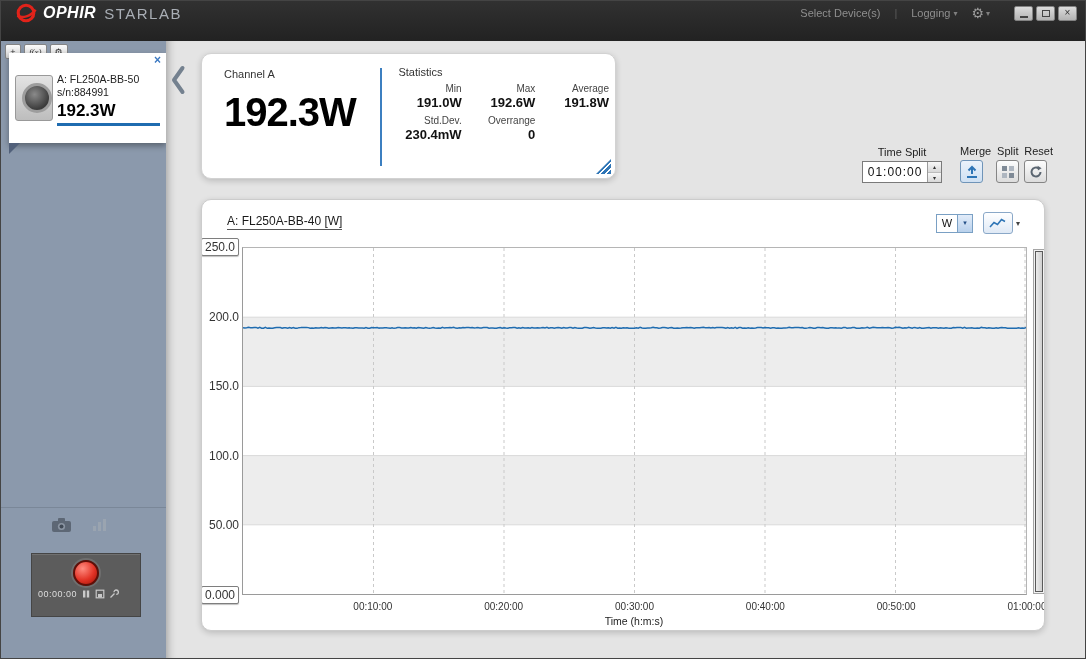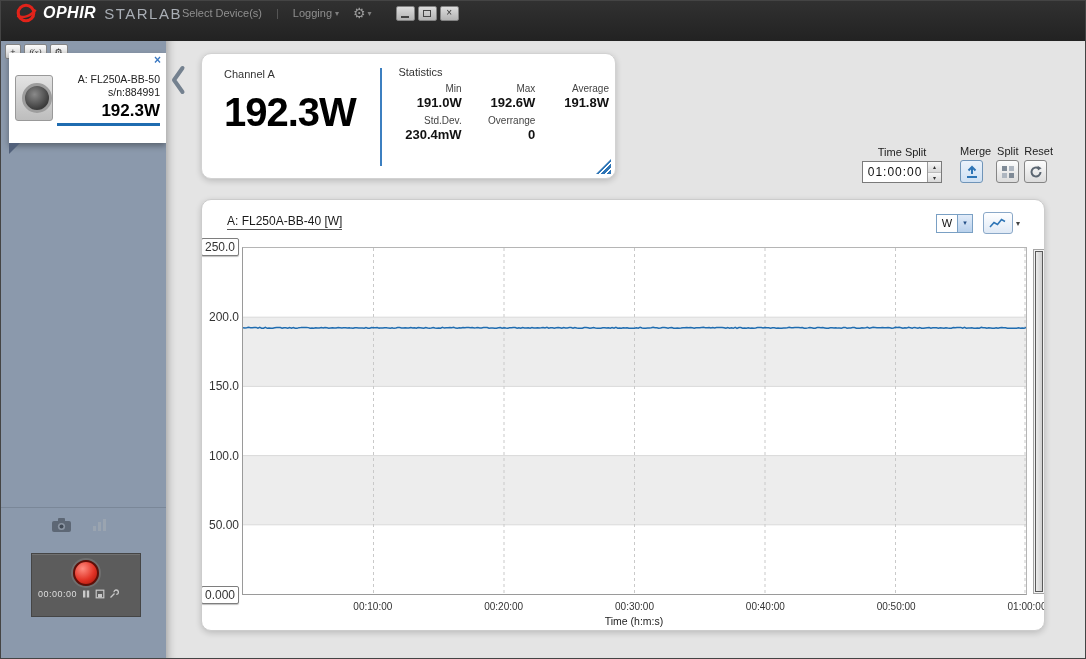--- a/index.html
+++ b/index.html
@@ -1,21 +1,21 @@
 <!DOCTYPE html>
 <html><head>
 <meta charset="utf-8">
 <style>
   *{margin:0;padding:0;box-sizing:border-box;}
   html,body{width:1086px;height:659px;}
   body{font-family:"Liberation Sans",sans-serif;background:#e6e6e6;overflow:hidden;}
   .app{position:relative;width:1086px;height:659px;border:1px solid #444;background:#e4e4e4;overflow:hidden;}
 
   
-  .titlebar{position:absolute;top:0;left:0;right:0;height:40px;background:linear-gradient(#313131,#222);display:flex;align-items:center;padding:0 8px 16px 14px;}
+  .titlebar{position:absolute;top:0;left:0;right:0;height:40px;background:linear-gradient(#313131,#222);display:flex;align-items:center;justify-content:space-between;padding:0 8px 16px 14px;}
   .brand{display:flex;align-items:center;gap:6px;}
   .brand-ophir{color:#fff;font-weight:bold;font-style:italic;font-size:16px;letter-spacing:.5px;}
   .brand-starlab{color:#a9aeb5;font-size:15px;letter-spacing:1.5px;margin-left:2px;}
   .titlebar-right{display:flex;align-items:center;gap:14px;font-size:11px;color:#8f8f8f;}
   .tb-link{cursor:default;display:flex;align-items:center;gap:3px;}
   .tb-sep{color:#5c5c5c;}
   .caret{font-size:8px;color:#7f7f7f;}
   .tb-gear{font-size:14px;color:#9a9a9a;display:flex;align-items:center;gap:2px;}
   .win-controls{display:flex;gap:3px;margin-left:10px;}
   .win-btn{width:19px;height:15px;background:linear-gradient(#dcdcdc,#b3b3b3);border:1px solid #828282;border-radius:2px;display:grid;place-items:center;font-size:10px;line-height:1;color:#333;cursor:default;}
@@ -24,21 +24,21 @@
 
   
   .sidebar{position:absolute;top:40px;left:0;width:165px;bottom:0;background:#8b99ac;}
   .sidebar-toolbar{position:absolute;top:3px;left:4px;display:flex;gap:3px;align-items:center;}
   .sb-btn{min-width:16px;height:15px;padding:0 4px;background:linear-gradient(#fbfbfb,#d3d3d3);border:1px solid #848484;border-radius:2px;font-size:9px;display:grid;place-items:center;color:#333;cursor:default;}
   .sb-btn.fx{font-style:italic;font-family:"Liberation Serif",serif;}
   .device-card{position:absolute;left:8px;top:12px;width:157px;height:90px;background:#fff;box-shadow:0 3px 6px rgba(0,0,0,.35);}
   .card-close{position:absolute;top:1px;right:5px;color:#3a78c2;font-size:12px;font-weight:bold;line-height:1;cursor:default;}
   .sensor-img{position:absolute;left:6px;top:22px;width:38px;height:46px;background:linear-gradient(#e3e3e3,#bdbdbd);border:1px solid #999;border-radius:3px;}
   .sensor-img::before{content:"";position:absolute;left:6px;top:7px;width:24px;height:24px;border-radius:50%;background:radial-gradient(circle at 40% 35%,#8a8a8a,#3c3c3c 70%);border:3px solid #9d9d9d;}
-  .device-info{position:absolute;left:48px;top:20px;right:6px;text-align:right;}
+  .device-info{position:absolute;left:48px;top:20px;right:6px;text-align:left;}
   .device-name{font-size:10.5px;color:#222;}
   .device-serial{font-size:10.5px;color:#222;margin-top:1px;}
   .device-value{font-size:17px;font-weight:bold;color:#000;margin-top:3px;border-bottom:3px solid #1f6cb0;padding-bottom:2px;}
   .card-flag{position:absolute;left:8px;top:102px;width:0;height:0;border-left:11px solid #51607a;border-bottom:11px solid transparent;}
   .sidebar-actions{position:absolute;left:0;right:0;top:466px;height:38px;border-top:1px solid #7a8798;display:flex;align-items:center;gap:20px;padding-left:50px;}
   .sidebar-actions .icon-btn{cursor:default;}
   .record-panel{position:absolute;left:30px;top:512px;width:110px;height:64px;background:#5c5c5c;border:1px solid #454545;box-shadow:inset 0 1px 0 #707070;}
   .record-btn{width:26px;height:26px;border-radius:50%;margin:6px auto 3px auto;background:radial-gradient(circle at 35% 30%,#ff8c80,#e23326 55%,#9c1105);border:2px solid #5f0f08;box-shadow:0 0 0 2px #6f6f6f;cursor:default;}
   .record-row{display:flex;align-items:center;gap:4px;padding:0 6px;color:#ddd;font-size:9px;}
   .record-time{flex:0 0 auto;letter-spacing:.5px;}

